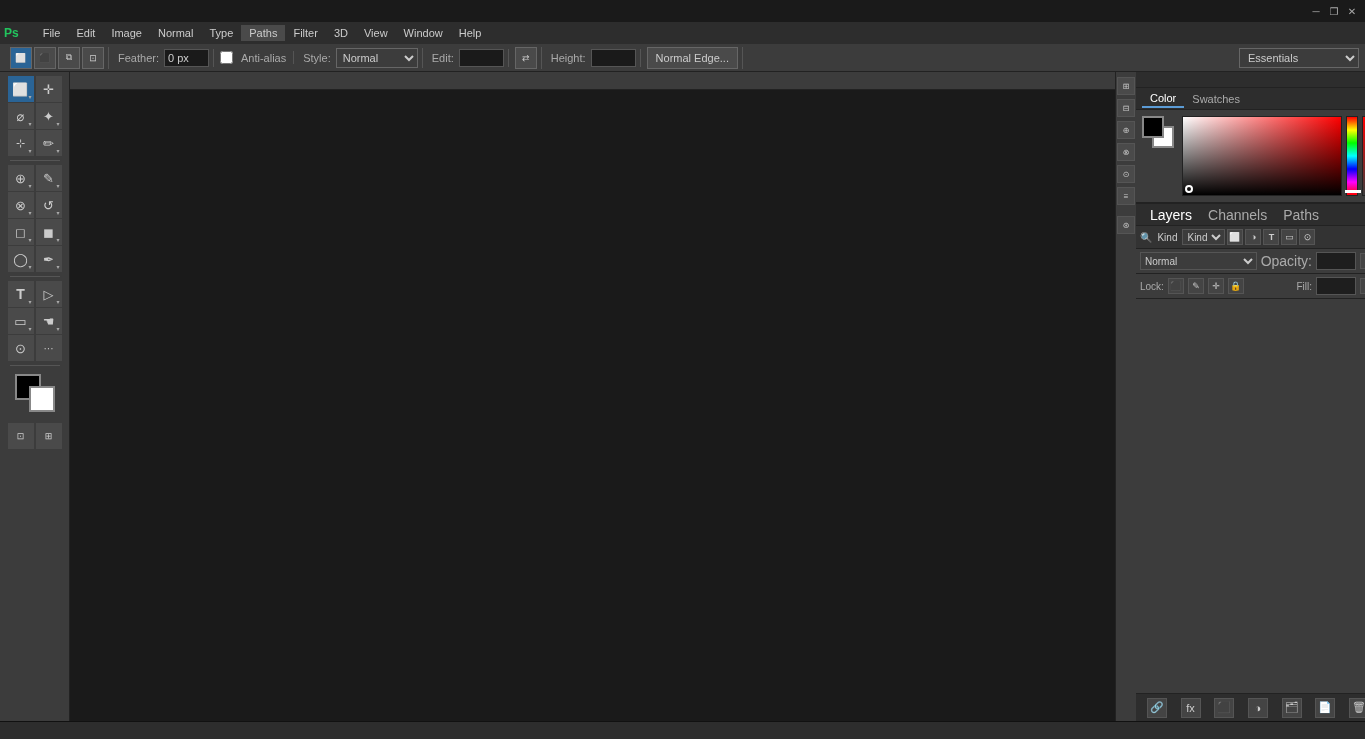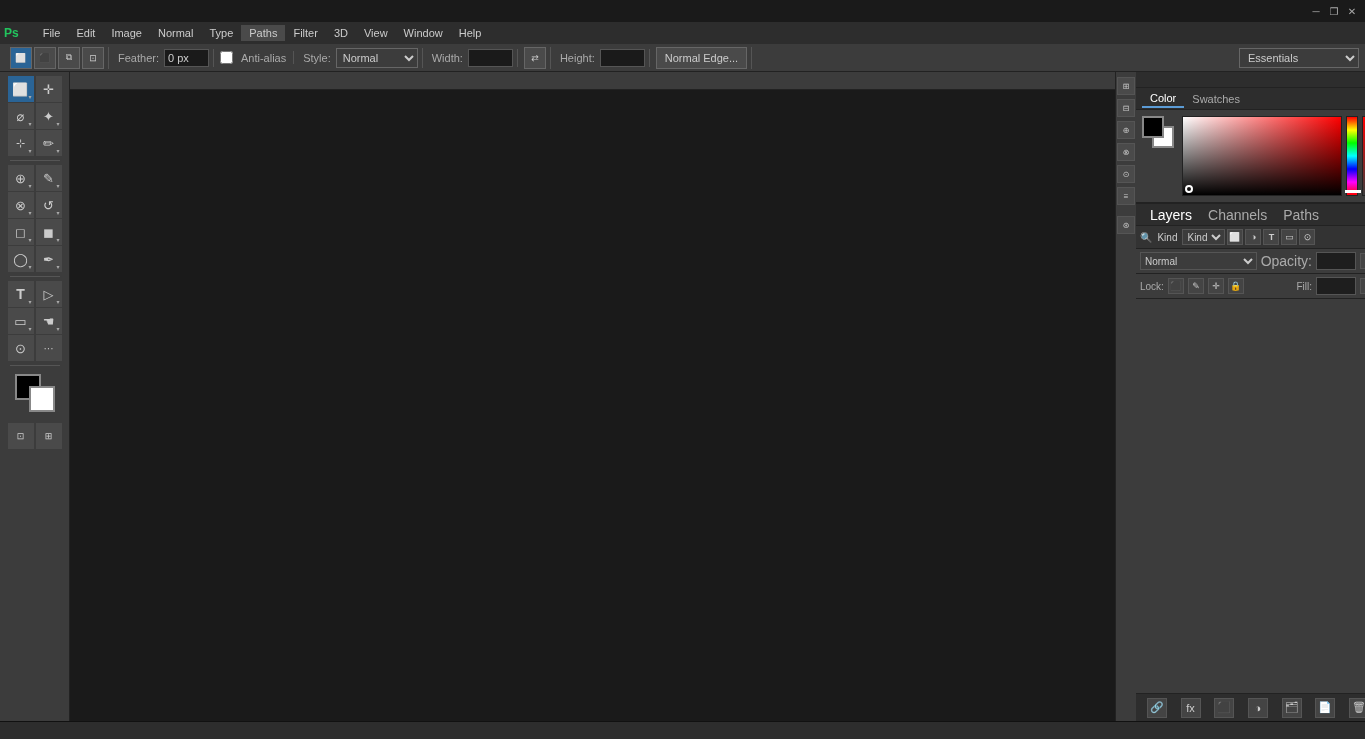--- a/index.html
+++ b/index.html
@@ -146,21 +146,21 @@
   </div>
   <div class="tool-group">
     <span class="tb-label">Style:</span>
     <select class="tb-select">
       <option>Normal</option>
       <option>Fixed Ratio</option>
       <option>Fixed Size</option>
     </select>
   </div>
   <div class="tool-group">
-    <span class="tb-label">Width:</span>
+    <span class="tb-label">Edit:</span>
     <input class="tb-input" type="text" value="" style="">
   </div>
   <div class="tool-group">
     <div class="tb-btn">⇄</div>
   </div>
   <div class="tool-group">
     <span class="tb-label">Height:</span>
     <input class="tb-input" type="text" value="" style="">
   </div>
   <div class="tool-group">

